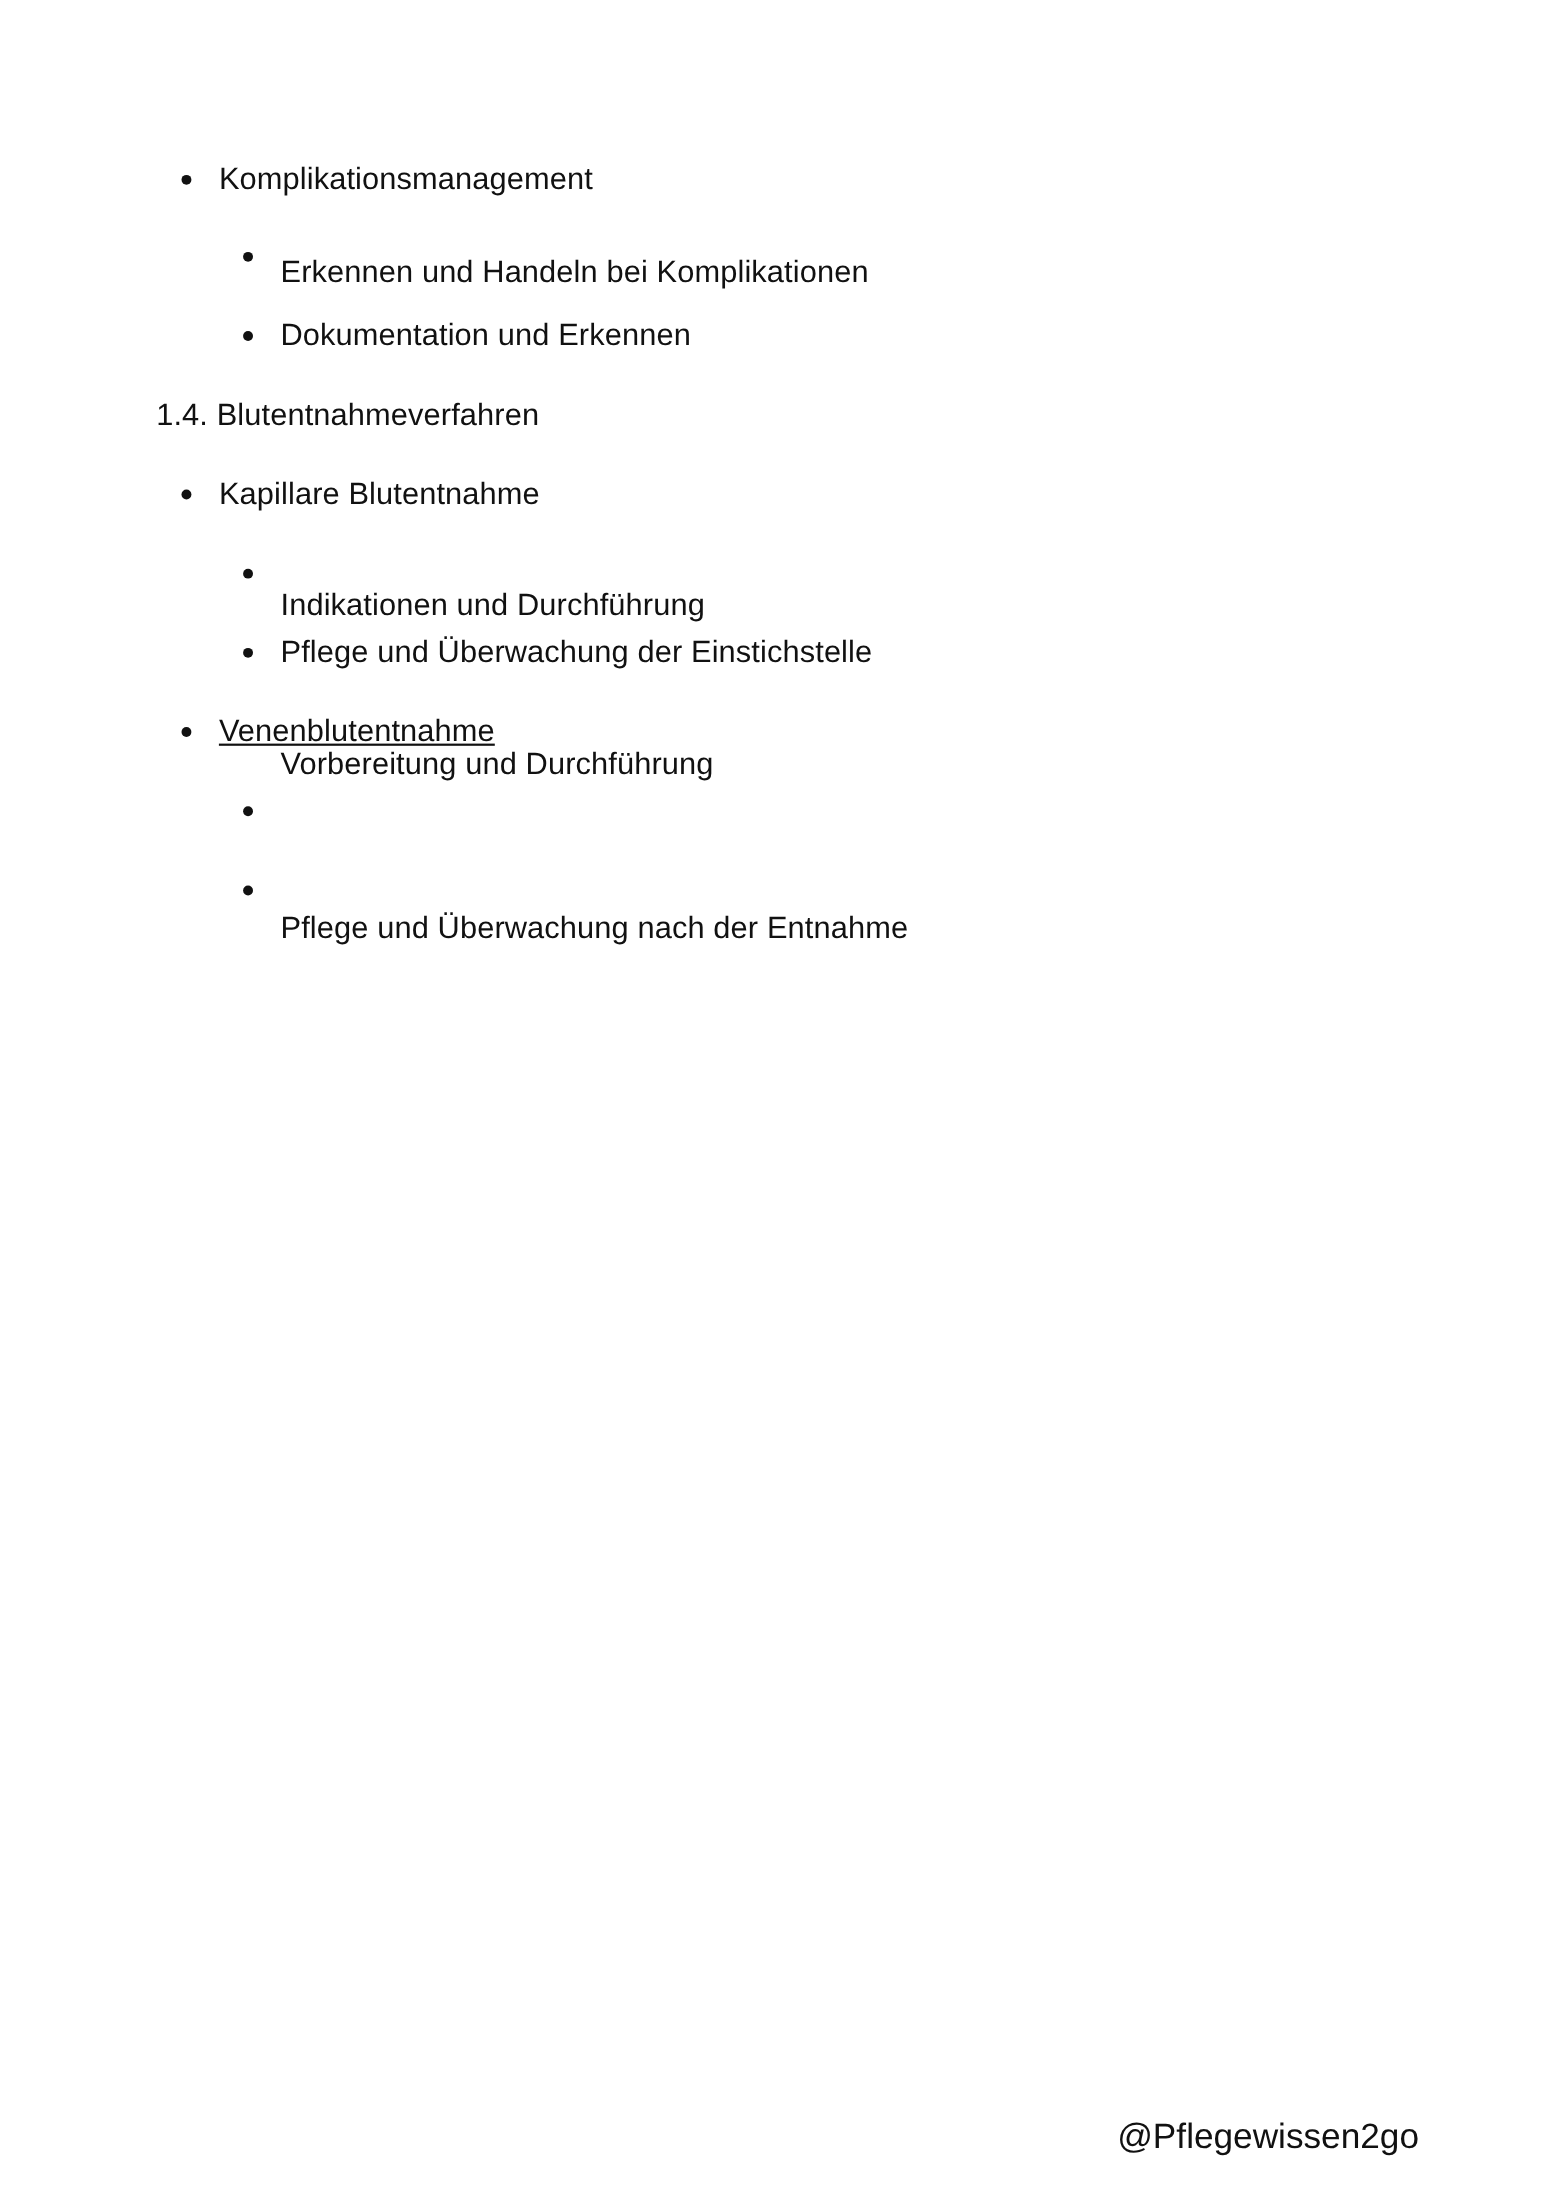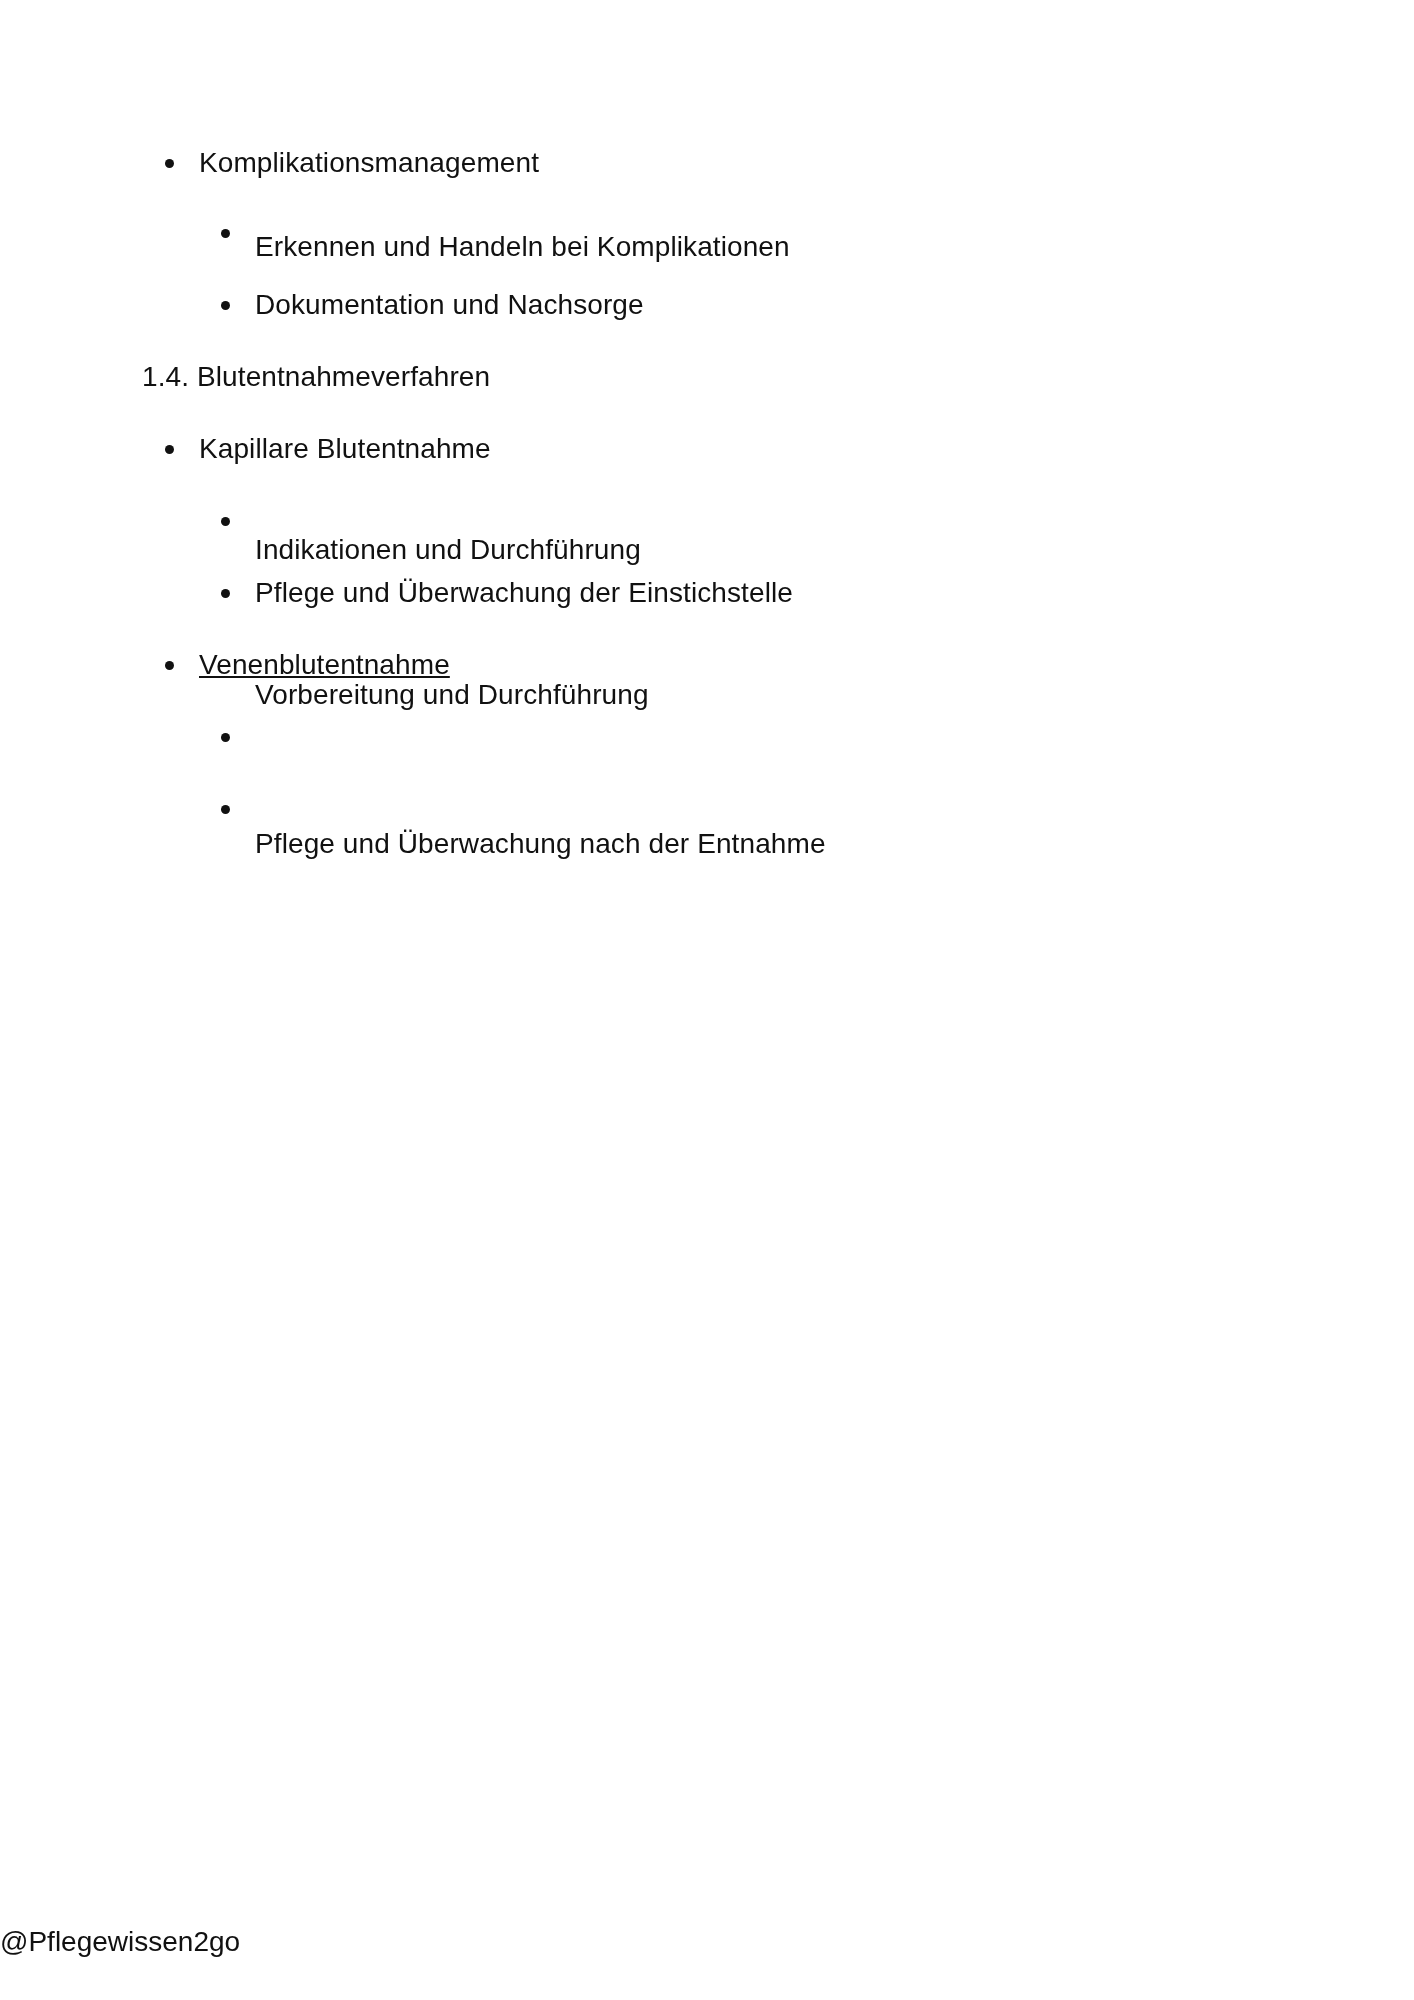--- a/index.html
+++ b/index.html
@@ -26,39 +26,39 @@
       position: absolute;
       width: 9px;
       height: 9px;
       border-radius: 50%;
       background: #111111;
     }
     .footer {
       position: absolute;
       left: 0;
       width: 1290px;
-      text-align: left;
-      font-size: 28px;
+      text-align: right;
+      font-size: 32px;
       line-height: 40px;
       top: 1922px;
     }
   </style>
 </head>
 <body>
 
 <div>
 
   <span class="bullet" style="left:165px; top:159px;"></span>
   <div class="line" style="left:199px; top:143px;">Komplikationsmanagement</div>
 
   <span class="bullet" style="left:221px; top:229px;"></span>
   <div class="line" style="left:255px; top:213px;margin-top:14px;">Erkennen und Handeln bei Komplikationen</div>
 
   <span class="bullet" style="left:221px; top:301px;"></span>
-  <div class="line" style="left:255px; top:285px;">Dokumentation und Nachsorge</div>
+  <div class="line" style="left:255px; top:285px;">Dokumentation und Erkennen</div>
 
   <div class="line" style="left:142px; top:357px;">1.4. Blutentnahmeverfahren</div>
 
   <span class="bullet" style="left:165px; top:445px;"></span>
   <div class="line" style="left:199px; top:429px;">Kapillare Blutentnahme</div>
 
   <span class="bullet" style="left:221px; top:517px;"></span>
   <div class="line" style="left:255px; top:530px;">Indikationen und Durchführung</div>
 
   <span class="bullet" style="left:221px; top:589px;"></span>

